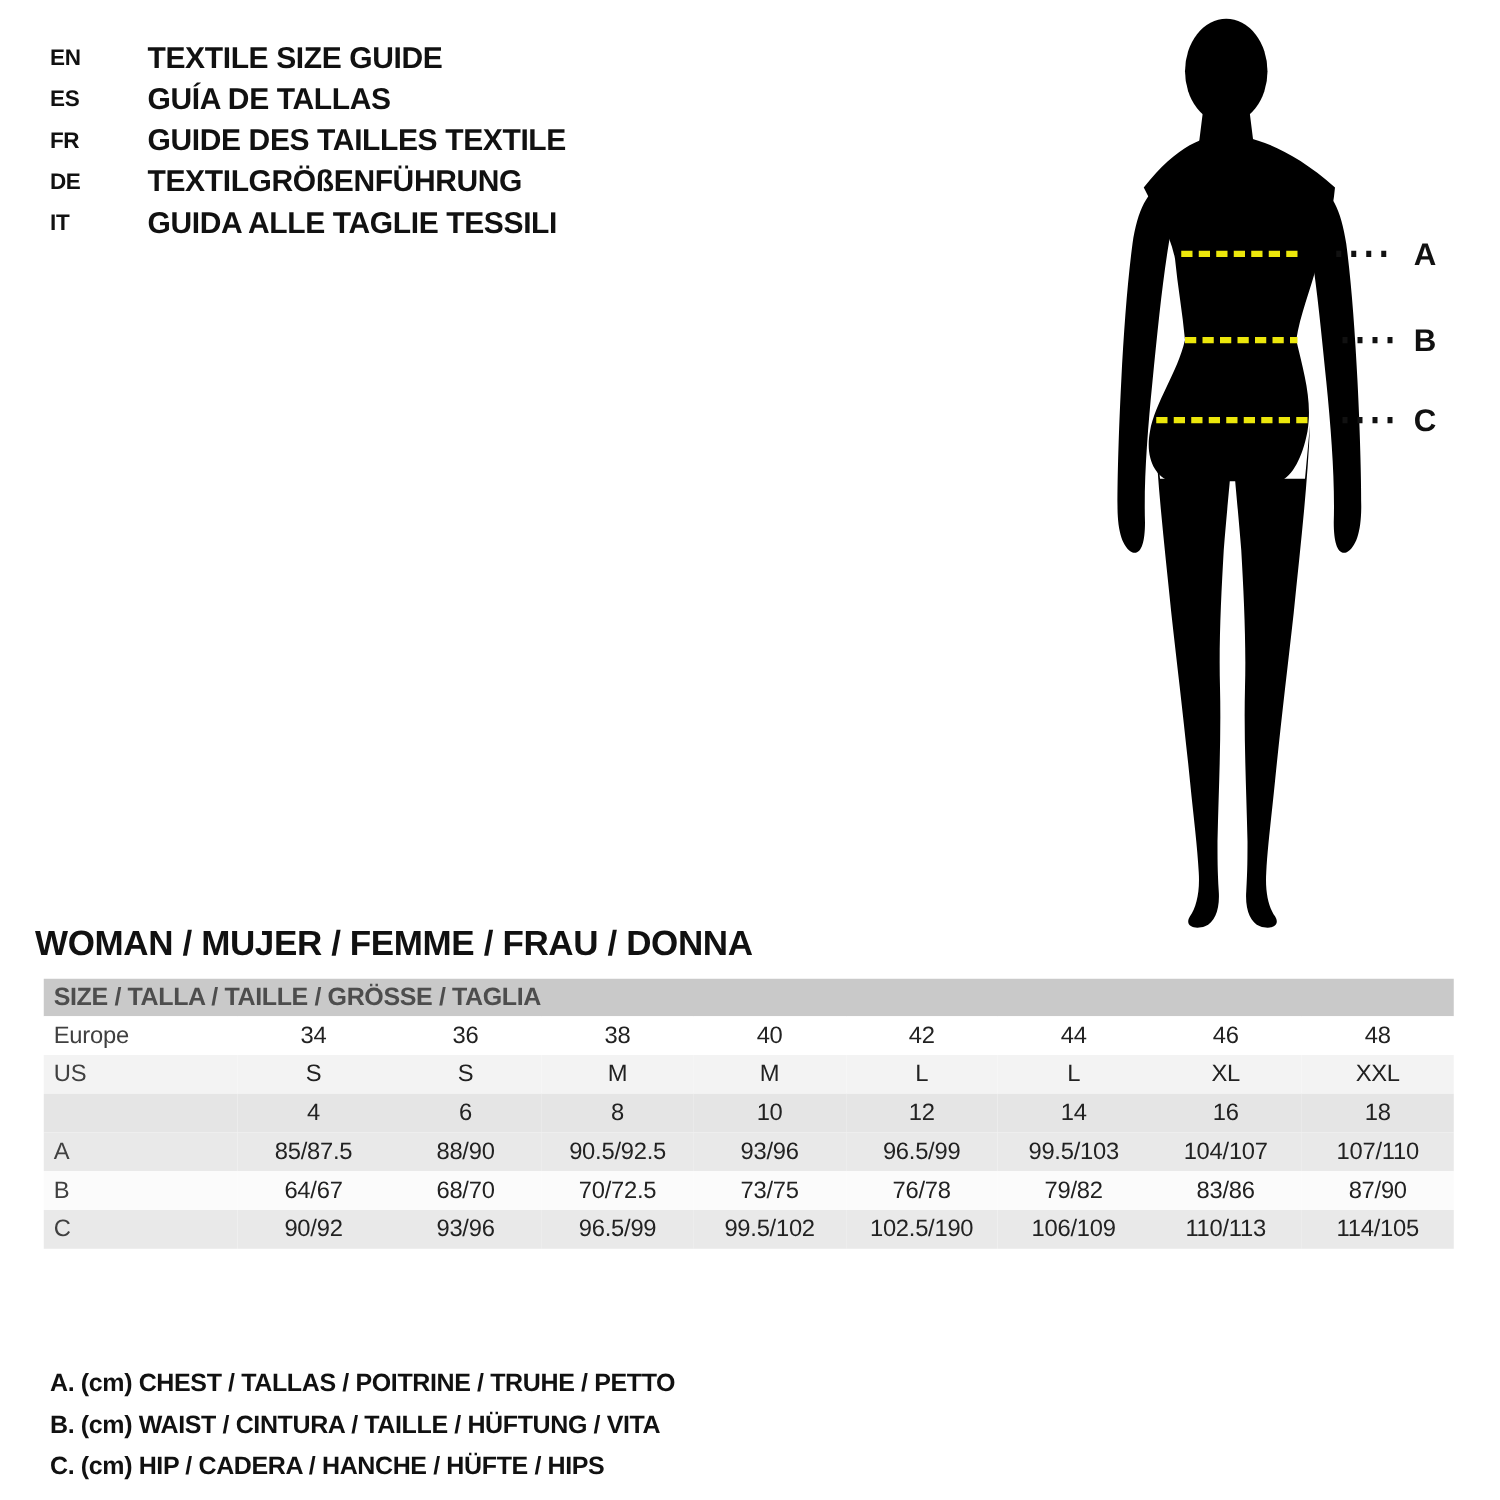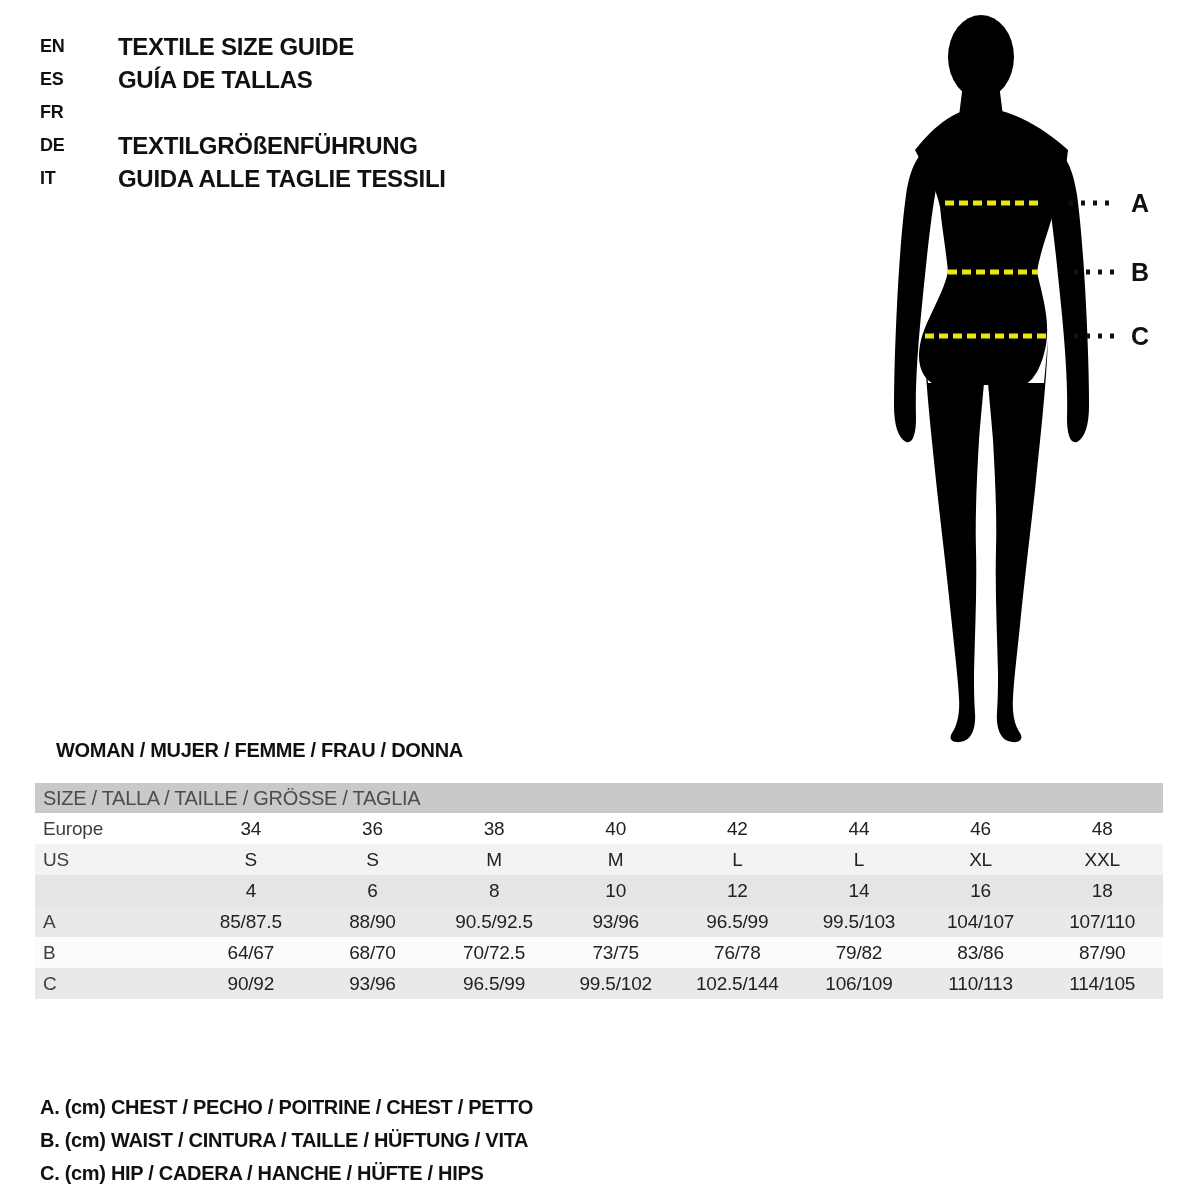--- a/index.html
+++ b/index.html
@@ -20,32 +20,32 @@
     font-weight: 700; font-size: 18px; letter-spacing: -0.3px;
   }
   .lang-title { font-weight: 700; font-size: 24px; letter-spacing: -0.3px; white-space: nowrap; }
 
   
   .figure { position: absolute; left: 880px; top: 0; width: 320px; height: 760px; }
   .marker-label { font-family: "Liberation Sans", sans-serif; font-weight: 700; font-size: 25px; fill: #111; }
 
   
   .section-title {
-    position: absolute; left: 56px; top: 739px;
-    font-size: 20px; font-weight: 700; letter-spacing: -0.3px;
+    position: absolute; left: 28px; top: 739px;
+    font-size: 28px; font-weight: 700; letter-spacing: -0.3px;
   }
 
   
   .size-table {
     position: absolute; left: 35px; top: 783px; width: 1128px;
     border-collapse: collapse; table-layout: fixed;
   }
   .size-table th.table-header {
     height: 30px; background: #c9c9c9; color: #4d4d4d;
-    font-size: 20px; font-weight: 400; letter-spacing: -0.3px;
+    font-size: 20px; font-weight: 700; letter-spacing: -0.3px;
     text-align: left; padding: 0 0 0 8px;
   }
   .size-table td {
     height: 31px; font-size: 19px; letter-spacing: -0.2px;
     color: #222; text-align: center; padding: 0; white-space: nowrap;
   }
   .size-table td.row-label { text-align: left; padding-left: 8px; color: #404040; }
 
   
   .legend { position: absolute; left: 40px; top: 1091px; }
@@ -63,20 +63,21 @@
     <div class="lang-row">
       <span class="lang-code">EN</span>
       <span class="lang-title">TEXTILE SIZE GUIDE</span>
     </div>
     <div class="lang-row">
       <span class="lang-code">ES</span>
       <span class="lang-title">GUÍA DE TALLAS</span>
     </div>
     <div class="lang-row">
       <span class="lang-code">FR</span>
+      <span class="lang-title">GUIDE DES TAILLES TEXTILE</span>
     </div>
     <div class="lang-row">
       <span class="lang-code">DE</span>
       <span class="lang-title">TEXTILGRÖßENFÜHRUNG</span>
     </div>
     <div class="lang-row">
       <span class="lang-code">IT</span>
       <span class="lang-title">GUIDA ALLE TAGLIE TESSILI</span>
     </div>
   </div>
@@ -236,27 +237,27 @@
           <td>79/82</td>
           <td>83/86</td>
           <td>87/90</td>
         </tr>
         <tr style="background: rgb(233, 233, 233);">
           <td class="row-label">C</td>
           <td>90/92</td>
           <td>93/96</td>
           <td>96.5/99</td>
           <td>99.5/102</td>
-          <td>102.5/144</td>
+          <td>102.5/190</td>
           <td>106/109</td>
           <td>110/113</td>
           <td>114/105</td>
         </tr>
       </tbody>
   </table>
 
   <div class="legend">
-    <div class="legend-line">A. (cm) CHEST / PECHO / POITRINE / CHEST / PETTO</div>
+    <div class="legend-line">A. (cm) CHEST / TALLAS / POITRINE / TRUHE / PETTO</div>
     <div class="legend-line">B. (cm) WAIST / CINTURA / TAILLE / HÜFTUNG / VITA</div>
     <div class="legend-line">C. (cm) HIP / CADERA / HANCHE / HÜFTE / HIPS</div>
   </div>
 
 </div>
 
 </body></html>

